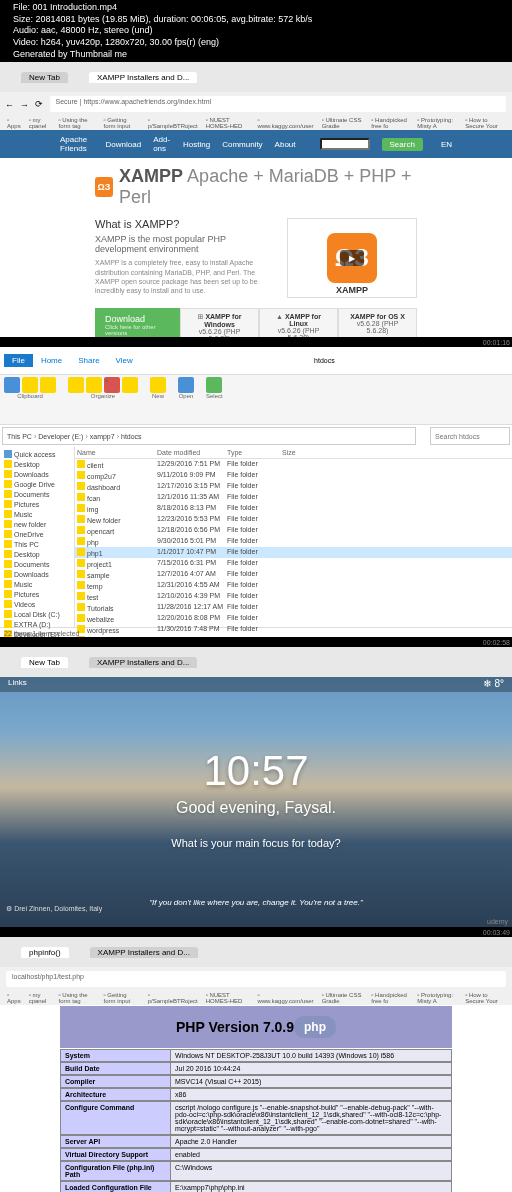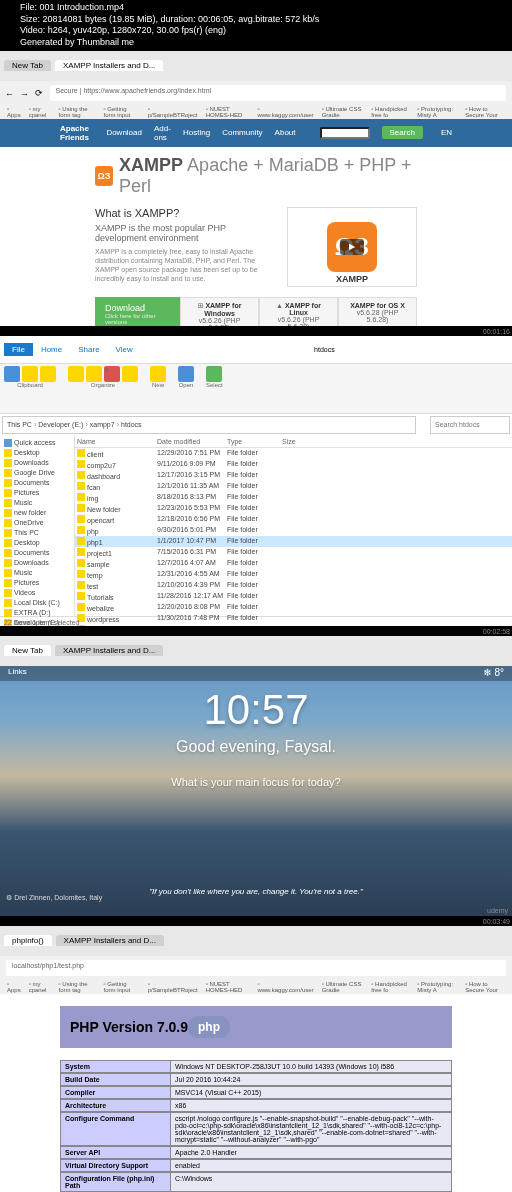--- a/index.html
+++ b/index.html
@@ -1,23 +1,23 @@
 <!DOCTYPE html>
 <html><head>
 <meta charset="utf-8">
 <style>
 *{margin:0;padding:0;box-sizing:border-box;font-family:Arial,sans-serif}
 body{width:512px;background:#000}
-.meta{background:#000;color:#fff;font-size:9px;padding:2px 20px;line-height:1.3}
+.meta{background:#000;color:#fff;font-size:9px;padding:2px 13px;line-height:1.3}
 .screen{background:#fff;position:relative}
 
 
 .s1{height:275px}
 .browser-top{background:#e8e8e8;height:30px;display:flex;align-items:center;font-size:8px}
-.tab{background:#fff;padding:1px 8px;margin-left:4px;border-radius:3px 3px 0 0;font-size:8px}
+.tab{background:#fff;padding:1px 8px;margin-left:21px;border-radius:3px 3px 0 0;font-size:8px}
 .tab.inactive{background:#d0d0d0}
 .addr{background:#fff;height:16px;margin:2px 4px;border-radius:2px;flex:1;padding:2px 6px;font-size:7px;color:#666}
 .bookmarks{background:#f0f0f0;height:14px;display:flex;gap:2px;padding:0 4px;align-items:center;font-size:6px;color:#555}
 .bm{padding:1px 3px}
 .xampp-header{background:#2e6a9e;height:28px;display:flex;align-items:center;padding:0 60px;color:#fff;font-size:8px;gap:12px}
 .xampp-search{background:#fff;border-radius:2px;padding:1px 4px;font-size:7px;width:50px;height:12px}
 .xampp-btn{background:#5cb85c;color:#fff;padding:2px 8px;border-radius:2px;font-size:8px}
 .xampp-main{padding:8px 95px;background:#fff}
 .xampp-logo{display:flex;align-items:center;gap:6px;margin-bottom:10px}
 .x-icon{background:#f58220;width:20px;height:20px;display:flex;align-items:center;justify-content:center;color:#fff;font-weight:bold;font-size:9px;border-radius:3px}
@@ -68,46 +68,47 @@
 .fl-icon{width:8px;height:8px;background:#ffd700;margin-right:2px;display:inline-block}
 .status-bar{font-size:7px;padding:2px 4px;color:#666;border-top:1px solid #ddd}
 .watermark{text-align:center;color:#f5a623;font-size:16px;font-weight:bold;padding:4px;background:#fff}
 
 
 .s3{height:280px;position:relative;background:linear-gradient(180deg,#5a8fbf 0%,#7ba8cc 30%,#c5b8a0 50%,#3a5570 70%,#2a3f55 100%)}
 .s3 .browser-top{position:absolute;top:0;width:100%;z-index:2}
 .s3-content{position:absolute;top:50px;width:100%;text-align:center;color:#fff}
 .links-bar{position:absolute;top:28px;left:0;width:100%;background:rgba(0,0,0,0.3);padding:3px 8px;font-size:8px;color:#fff;display:flex;justify-content:space-between}
 .weather{font-size:10px}
-.clock{font-size:42px;font-weight:300;text-shadow:0 2px 4px rgba(0,0,0,0.3)}
+.clock{font-size:42px;font-weight:300;margin-top:50px;text-shadow:0 2px 4px rgba(0,0,0,0.3)}
 .greeting{font-size:16px;margin-top:4px;text-shadow:0 1px 3px rgba(0,0,0,0.3)}
 .focus{font-size:11px;margin-top:20px;text-shadow:0 1px 2px rgba(0,0,0,0.3)}
 .quote{position:absolute;bottom:20px;width:100%;text-align:center;font-size:8px;color:#fff;font-style:italic}
 .location{position:absolute;bottom:14px;left:6px;font-size:7px;color:#ddd}
 .udemy{position:absolute;bottom:2px;right:4px;font-size:7px;color:#888}
 
 
 .s4{height:300px}
-.php-header{background:#9999cc;padding:10px;display:flex;justify-content:flex-start;align-items:center;margin:12px 60px}
+.php-header{background:#9999cc;padding:10px;display:flex;justify-content:center;align-items:center;margin:1px 60px}
 .php-title{font-size:14px;color:#000;font-weight:bold}
 .php-logo{background:#8892bf;color:#fff;padding:4px 10px;border-radius:10px;font-size:12px;font-weight:bold}
 .php-table{margin:0 60px;font-size:7px}
 .php-row{display:flex;border:1px solid #888}
 .php-key{background:#ccccff;width:110px;padding:2px 4px;border-right:1px solid #888;font-weight:bold}
 .php-val{background:#e8e8f5;flex:1;padding:2px 4px}
 
 .black-bar{background:#000;height:10px;position:relative}
 .timestamp{position:absolute;right:2px;bottom:1px;color:#888;font-size:7px}
 </style>
 </head>
 <body>
 
 <div class="meta">
   <div>File: 001 Introduction.mp4</div>
   <div>Size: 20814081 bytes (19.85 MiB), duration: 00:06:05, avg.bitrate: 572 kb/s</div>
+  <div>Audio: aac, 48000 Hz, stereo (und)</div>
   <div>Video: h264, yuv420p, 1280x720, 30.00 fps(r) (eng)</div>
   <div>Generated by Thumbnail me</div>
 </div>
 
 <div class="screen s1">
   <div class="browser-top">
     <div class="tab inactive">New Tab</div>
     <div class="tab">XAMPP Installers and D...</div>
   </div>
   <div style="display:flex;align-items:center;background:#f0f0f0;padding:2px">
@@ -123,21 +124,21 @@
       <span class="bm">▫ Getting form input</span>
       <span class="bm">▫ p/SampleBTRoject</span>
       <span class="bm">▫ NUEST HOMES-HED</span>
       <span class="bm">▫ www.kaggy.com/user</span>
       <span class="bm">▫ Ultimate CSS Gradie</span>
       <span class="bm">▫ Handpicked free fo</span>
       <span class="bm">▫ Prototyping: Misty A</span>
       <span class="bm">▫ How to Secure Your</span>
     </div>
   <div class="xampp-header">
-    <span style="font-weight:bold">Apache Friends</span>
+    <span style="font-weight:normal">Apache Friends</span>
     <span>Download</span>
     <span>Add-ons</span>
     <span>Hosting</span>
     <span>Community</span>
     <span>About</span>
     <span style="flex:1"></span>
     <input class="xampp-search" style="">
     <span class="xampp-btn">Search</span>
     <span style="margin-left:6px">EN</span>
   </div>

